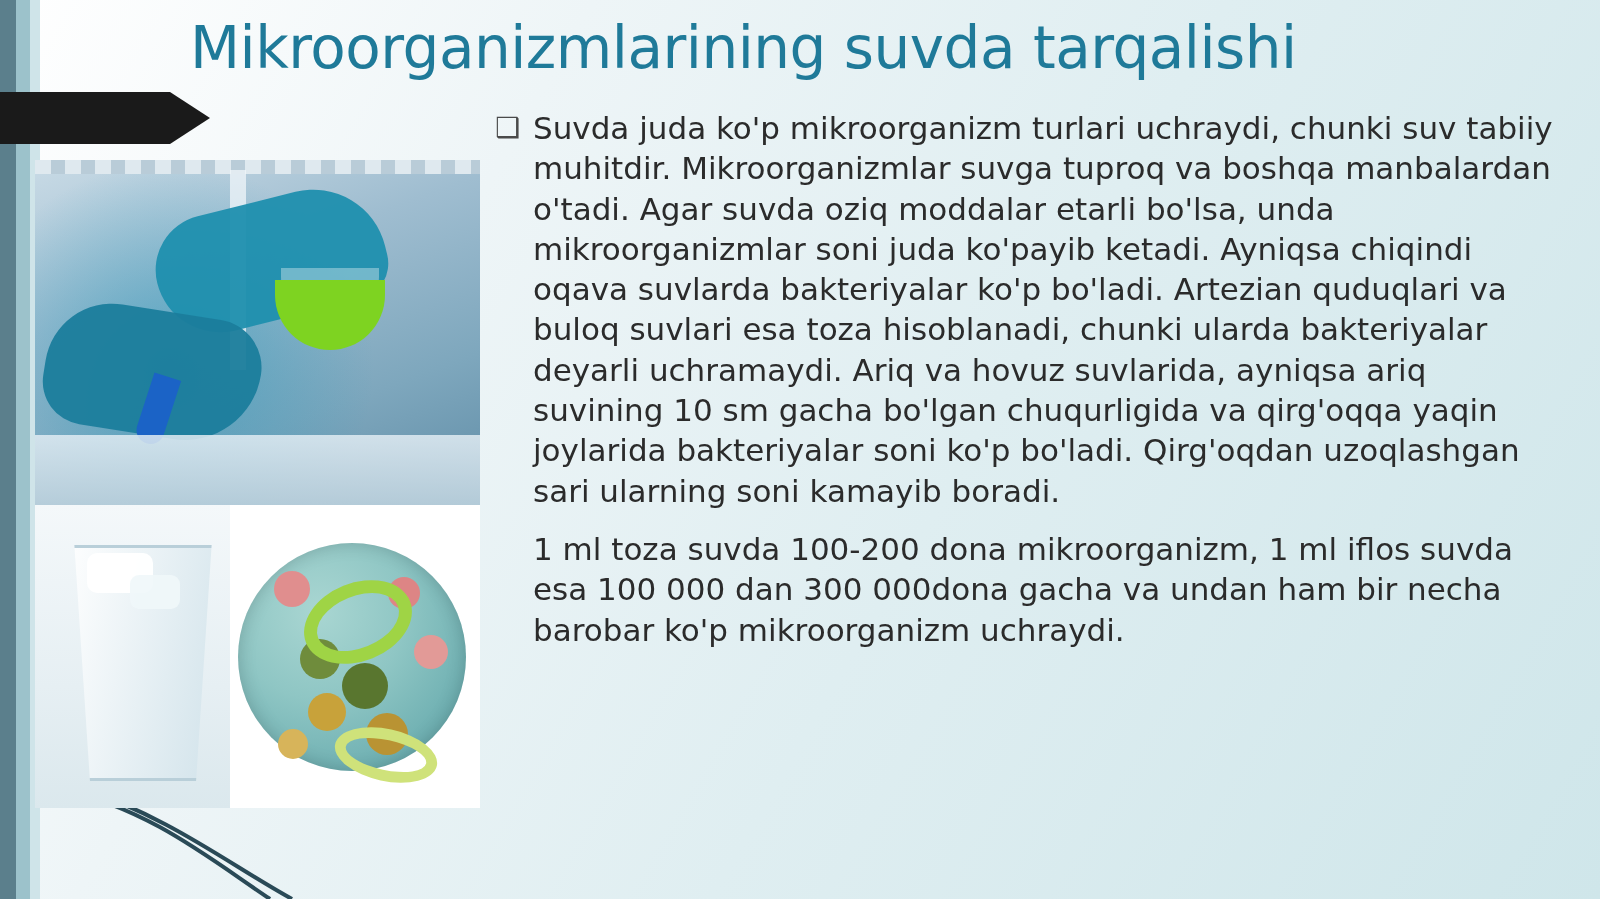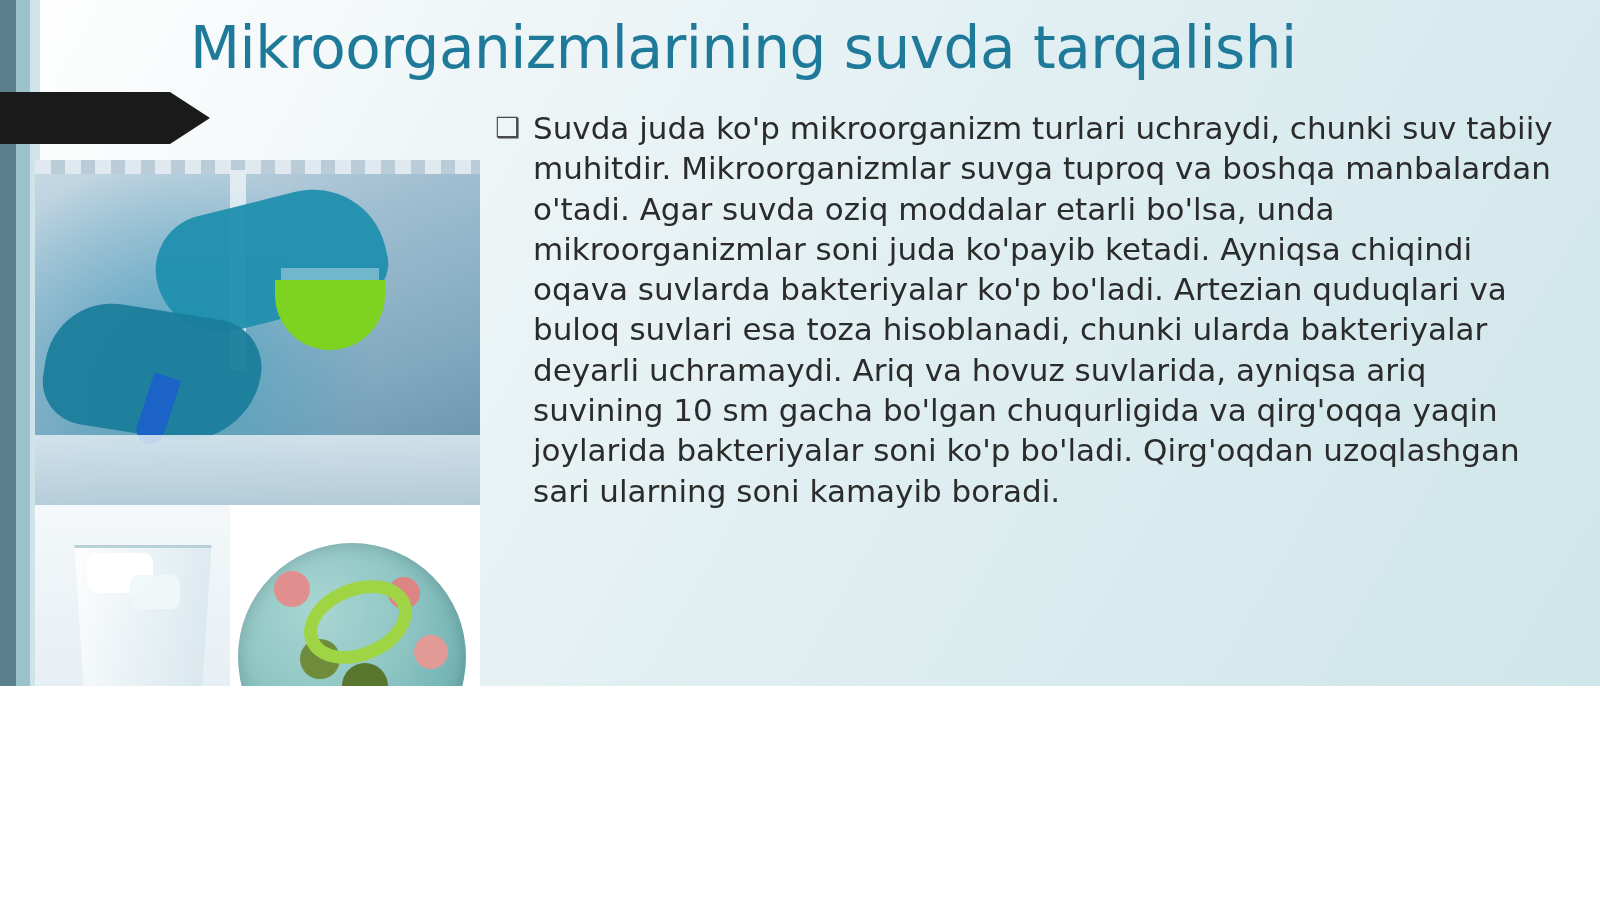--- a/index.html
+++ b/index.html
@@ -9,21 +9,21 @@
   body {
     width: 1600px;
     height: 899px;
     overflow: hidden;
     font-family: "DejaVu Sans", sans-serif;
   }
 
   .slide {
     position: relative;
     width: 1600px;
-    height: 686px;
+    height: 899px;
     background: linear-gradient(120deg, #ffffff 0%, #eef5f7 28%, #dfeef1 58%, #cfe6ea 100%);
     overflow: hidden;
   }
 
   
   .band-dark {
     position: absolute;
     left: 0;
     top: 0;
     width: 16px;
@@ -344,16 +344,19 @@
 
   </div>
 
   <div class="body-col">
 
     <p class="para bulleted">
       <span class="bullet-mark">❑</span>
       <span>Suvda juda ko'p mikroorganizm turlari uchraydi, chunki suv tabiiy muhitdir. Mikroorganizmlar suvga tuproq va boshqa manbalardan o'tadi. Agar suvda oziq moddalar etarli bo'lsa, unda mikroorganizmlar soni juda ko'payib ketadi. Ayniqsa chiqindi oqava suvlarda bakteriyalar ko'p bo'ladi. Artezian quduqlari va buloq suvlari esa toza hisoblanadi, chunki ularda bakteriyalar deyarli uchramaydi. Ariq va hovuz suvlarida, ayniqsa ariq suvining 10 sm gacha bo'lgan chuqurligida va qirg'oqqa yaqin joylarida bakteriyalar soni ko'p bo'ladi. Qirg'oqdan uzoqlashgan sari ularning soni kamayib boradi.</span>
     </p>
 
+    <p class="para plain">
+      <span>1 ml toza suvda 100-200 dona mikroorganizm, 1 ml iflos suvda esa 100 000 dan 300 000dona gacha va undan ham bir necha barobar ko'p mikroorganizm uchraydi.</span>
+    </p>
 
   </div>
 
 </div>
 
 </body></html>

